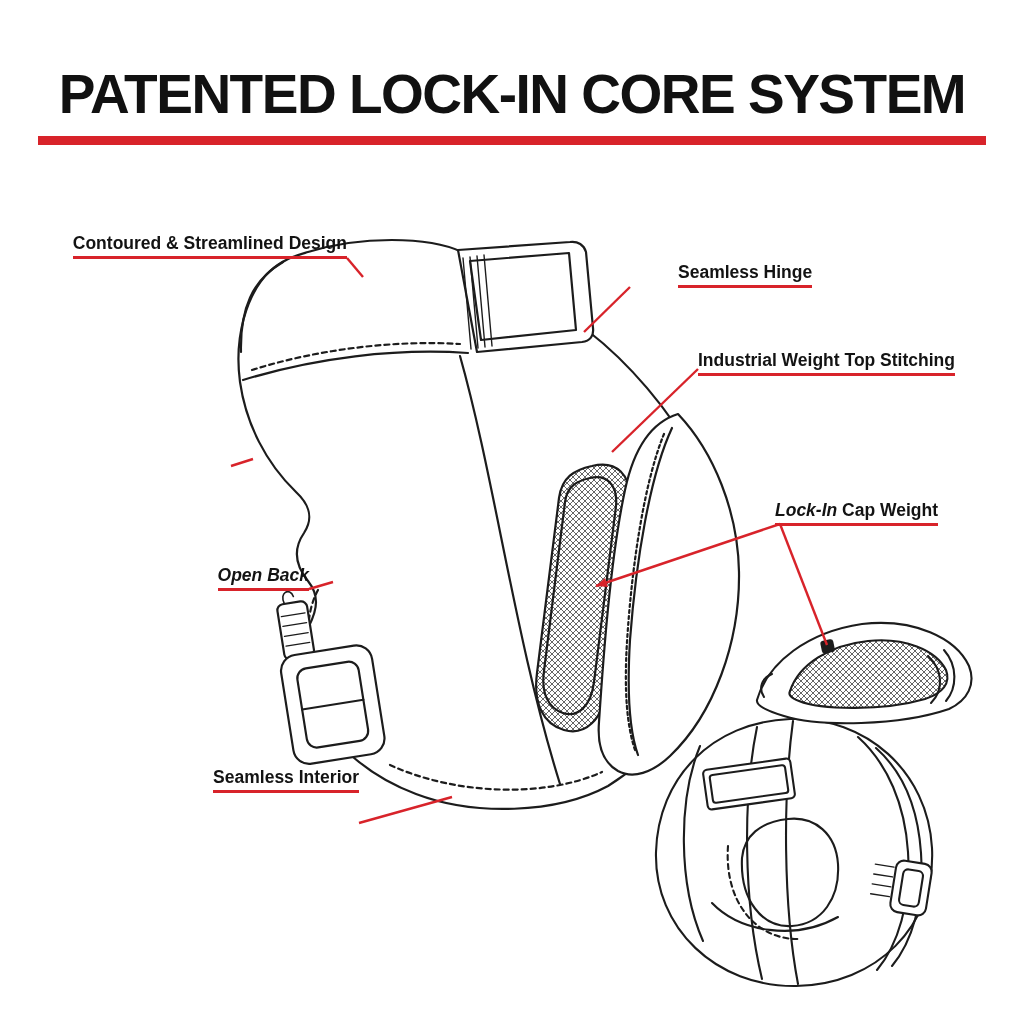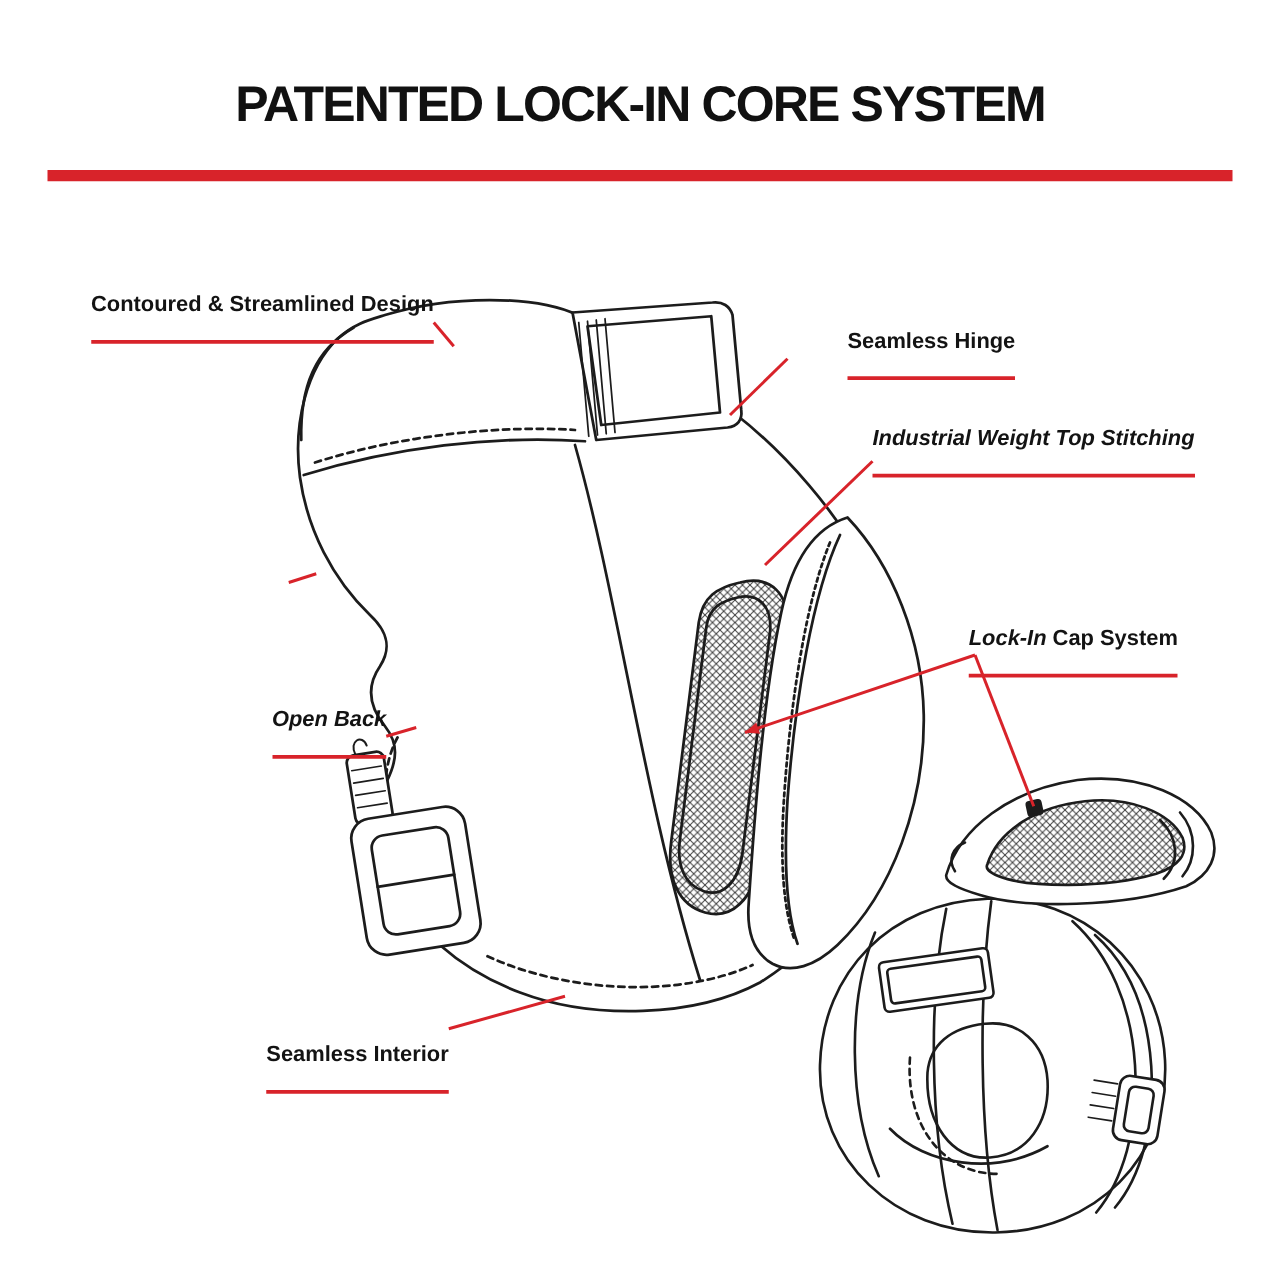--- a/index.html
+++ b/index.html
@@ -3,30 +3,30 @@
 <meta charset="utf-8">
 <style>
   :root { --accent:#D8232A; --ink:#1C1C1C; }
   html,body { margin:0; padding:0; background:#fff; }
   .stage {
     position:relative; width:1024px; height:1024px; background:#fff;
     font-family:"Liberation Sans", sans-serif; overflow:hidden;
   }
   .title {
     position:absolute; top:62px; left:0; width:100%; margin:0;
-    text-align:center; font-size:40px; font-weight:bold;
+    text-align:center; font-size:55px; font-weight:bold;
     letter-spacing:-1.5px; color:#111;
   }
   .title-bar {
     position:absolute; top:136px; left:38px; width:948px; height:9px;
     background:var(--accent);
   }
   .callout {
     position:absolute; font-size:17.5px; font-weight:bold; color:#131313;
-    white-space:nowrap; line-height:20px; padding-bottom:19px;
+    white-space:nowrap; line-height:20px; padding-bottom:3px;
     border-bottom:3px solid var(--accent);
   }
   .callout .it { font-style:italic;margin-top:24px; }
   svg.diagram { position:absolute; left:0; top:0; }
   .ink { stroke:var(--ink); }
   .leader { stroke:var(--accent); stroke-width:2.4; }
   .leader-fill { fill:var(--accent); }
 </style>
 </head>
 <body>
@@ -170,30 +170,30 @@
   </svg>
 
   <div class="callout" style="right:677px; top:233px;">
     <span>Contoured &amp; Streamlined Design</span>
   </div>
 
   <div class="callout" style="left:630px; top:262px;margin-left:48px;">
     <span>Seamless Hinge</span>
   </div>
 
-  <div class="callout" style="left:698px; top:340px;font-style:italic;">
+  <div class="callout" style="left:698px; top:350px;">
     <span>Industrial Weight Top Stitching</span>
   </div>
 
 
   <div class="callout" style="left:775px; top:500px;">
-    <span class="it">Lock-In</span><span> Cap System</span>
+    <span class="it">Lock-In</span><span> Cap Weight</span>
   </div>
 
   <div class="callout" style="right:715px; top:565px;font-style:italic;">
     <span>Open Back</span>
   </div>
 
-  <div class="callout" style="right:665px; top:833px;">
+  <div class="callout" style="right:665px; top:767px;">
     <span>Seamless Interior</span>
   </div>
 
 </div>
 
 </body></html>

